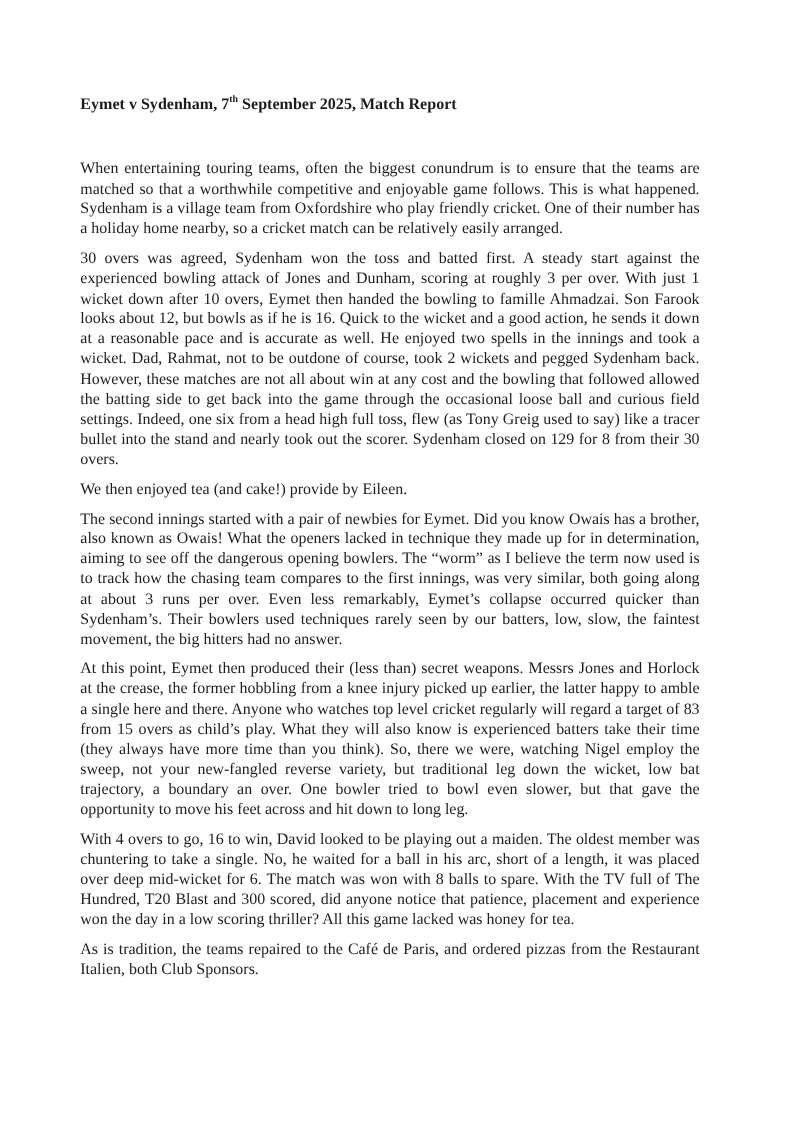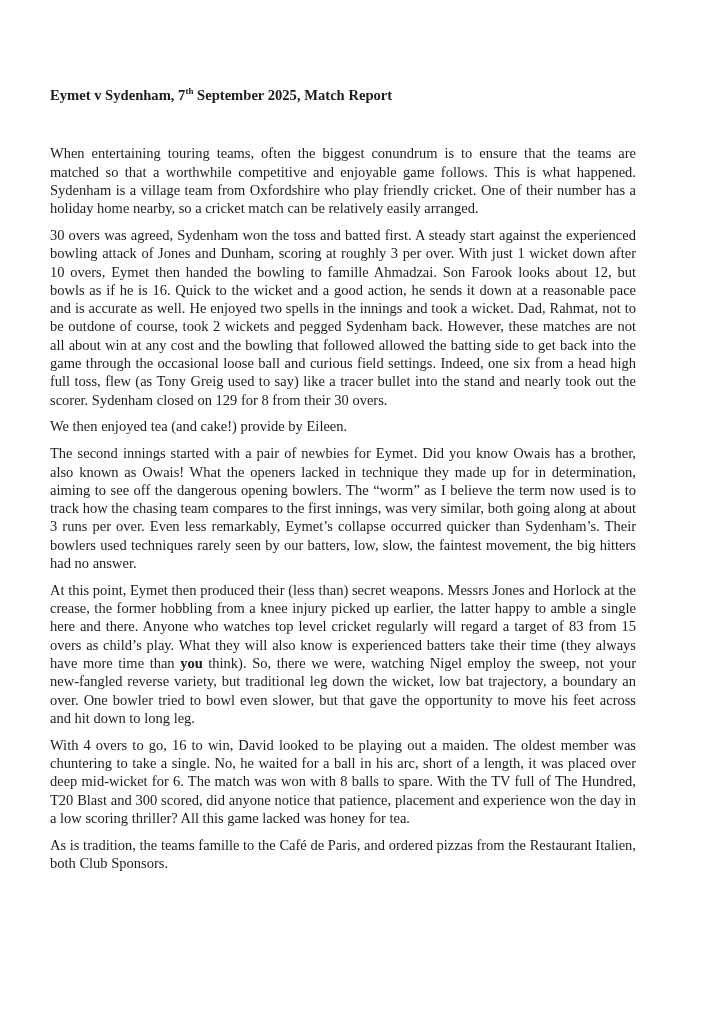--- a/index.html
+++ b/index.html
@@ -7,21 +7,21 @@
     padding: 0;
     background: #ffffff;
   }
   .page {
     position: relative;
     width: 724px;
     height: 1024px;
     margin: 0 auto;
     background: #ffffff;
     box-sizing: border-box;
-    padding: 86px 88px 0 50px;
+    padding: 86px 88px 0 73px;
     font-family: "Liberation Serif", "DejaVu Serif", serif;
     font-size: 14.5px;
     line-height: 18.3px;
     color: #1c1c1c;
     overflow: hidden;
   }
   .doc-title {
     font-size: 14.6px;
     font-weight: bold;
     margin: 0 0 40px 0;
@@ -31,21 +31,21 @@
   .doc-title sup {
     font-size: 9px;
     line-height: 0;
     vertical-align: super;
   }
   p.body-para {
     margin: 0 0 8.5px 0;
     text-align: justify;
   }
   p.body-para strong {
-    font-weight: bold;
+    font-weight: normal;
   }
 </style>
 </head>
 <body>
 
 <div class="page">
 
   <h1 class="doc-title"><span>Eymet v Sydenham, 7</span><sup>th</sup><span> September 2025, Match Report</span></h1>
 
   <p class="body-para">When entertaining touring teams, often the biggest conundrum is to ensure that the teams are matched so that a worthwhile competitive and enjoyable game follows. This is what happened. Sydenham is a village team from Oxfordshire who play friendly cricket. One of their number has a holiday home nearby, so a cricket match can be relatively easily arranged.</p>
@@ -53,16 +53,16 @@
   <p class="body-para">30 overs was agreed, Sydenham won the toss and batted first. A steady start against the experienced bowling attack of Jones and Dunham, scoring at roughly 3 per over. With just 1 wicket down after 10 overs, Eymet then handed the bowling to famille Ahmadzai. Son Farook looks about 12, but bowls as if he is 16. Quick to the wicket and a good action, he sends it down at a reasonable pace and is accurate as well. He enjoyed two spells in the innings and took a wicket. Dad, Rahmat, not to be outdone of course, took 2 wickets and pegged Sydenham back. However, these matches are not all about win at any cost and the bowling that followed allowed the batting side to get back into the game through the occasional loose ball and curious field settings. Indeed, one six from a head high full toss, flew (as Tony Greig used to say) like a tracer bullet into the stand and nearly took out the scorer. Sydenham closed on 129 for 8 from their 30 overs.</p>
 
   <p class="body-para">We then enjoyed tea (and cake!) provide by Eileen.</p>
 
   <p class="body-para">The second innings started with a pair of newbies for Eymet. Did you know Owais has a brother, also known as Owais! What the openers lacked in technique they made up for in determination, aiming to see off the dangerous opening bowlers. The “worm” as I believe the term now used is to track how the chasing team compares to the first innings, was very similar, both going along at about 3 runs per over. Even less remarkably, Eymet’s collapse occurred quicker than Sydenham’s. Their bowlers used techniques rarely seen by our batters, low, slow, the faintest movement, the big hitters had no answer.</p>
 
   <p class="body-para"><span>At this point, Eymet then produced their (less than) secret weapons. Messrs Jones and Horlock at the crease, the former hobbling from a knee injury picked up earlier, the latter happy to amble a single here and there. Anyone who watches top level cricket regularly will regard a target of 83 from 15 overs as child’s play. What they will also know is experienced batters take their time (they always have more time than </span><strong>you</strong><span> think). So, there we were, watching Nigel employ the sweep, not your new-fangled reverse variety, but traditional leg down the wicket, low bat trajectory, a boundary an over. One bowler tried to bowl even slower, but that gave the opportunity to move his feet across and hit down to long leg.</span></p>
 
   <p class="body-para">With 4 overs to go, 16 to win, David looked to be playing out a maiden. The oldest member was chuntering to take a single. No, he waited for a ball in his arc, short of a length, it was placed over deep mid-wicket for 6. The match was won with 8 balls to spare. With the TV full of The Hundred, T20 Blast and 300 scored, did anyone notice that patience, placement and experience won the day in a low scoring thriller? All this game lacked was honey for tea.</p>
 
-  <p class="body-para">As is tradition, the teams famille to the Café de Paris, and ordered pizzas from the Restaurant Italien, both Club Sponsors.</p>
+  <p class="body-para">As is tradition, the teams repaired to the Café de Paris, and ordered pizzas from the Restaurant Italien, both Club Sponsors.</p>
 
 
 </div>
 
 </body></html>

